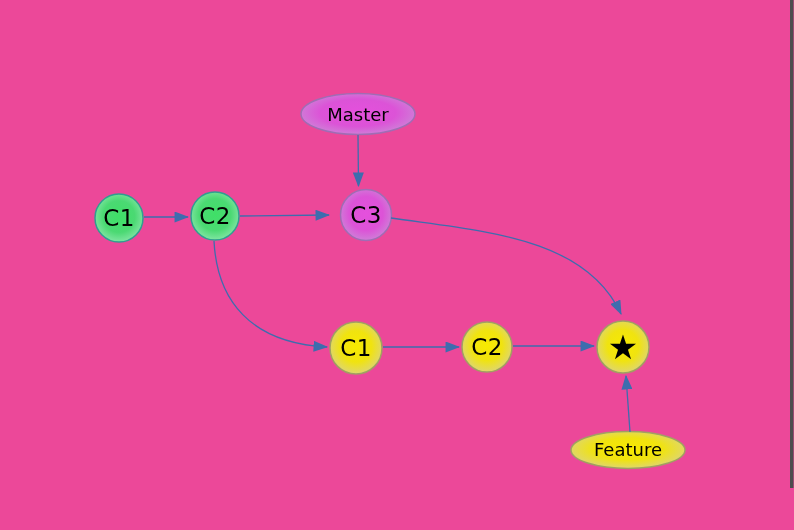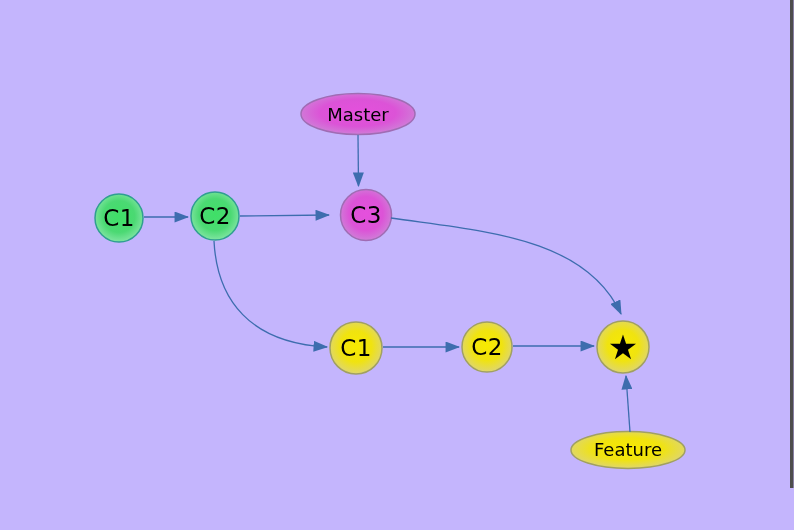--- a/index.html
+++ b/index.html
@@ -1,20 +1,20 @@
 <!DOCTYPE html>
 <html><head>
 <meta charset="utf-8">
 <style>
   html, body { margin: 0; padding: 0; background: #ffffff; }
   #stage {
     position: relative;
     width: 794px;
     height: 530px;
-    background: #c4b5fd;
+    background: #ec4899;
     overflow: hidden;
     font-family: "DejaVu Sans", "Liberation Sans", sans-serif;
   }
   svg { position: absolute; left: 0; top: 0; }
   text {
     fill: #000000;
     text-anchor: middle;
     font-family: "DejaVu Sans", "Liberation Sans", sans-serif;
   }
   .node-label   { font-size: 23px; font-weight: 500; letter-spacing: 0.5px; }

